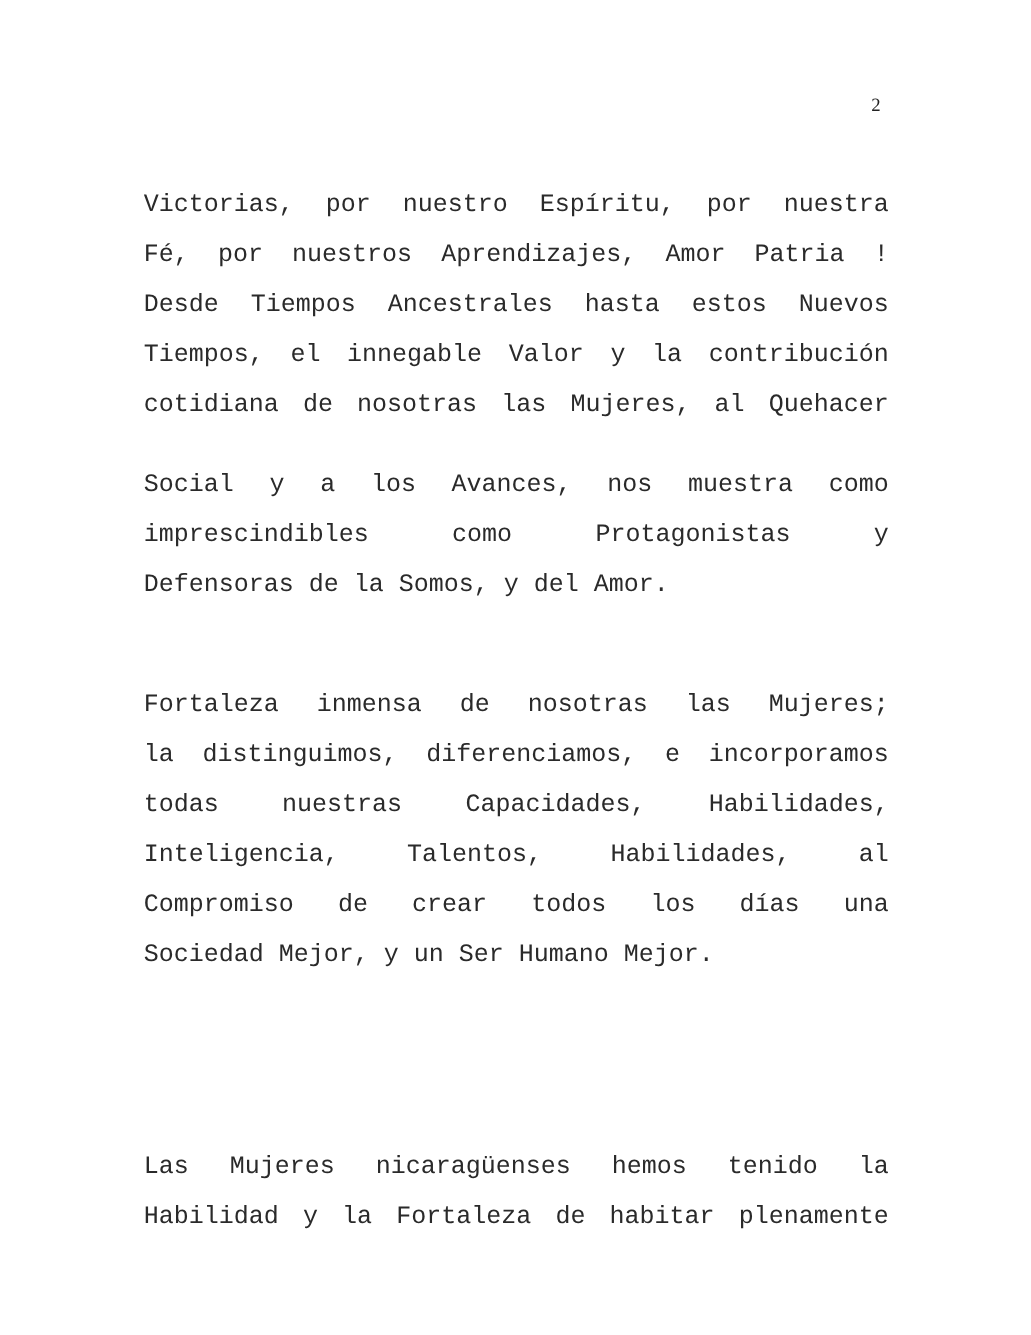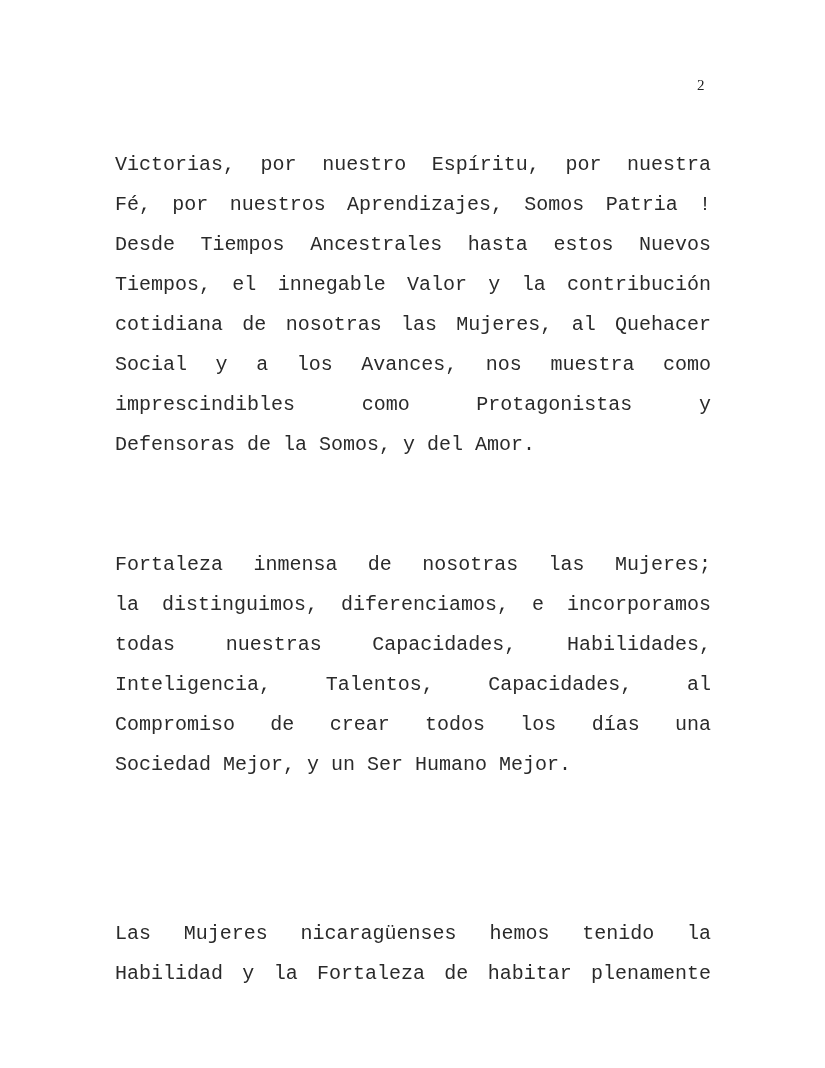--- a/index.html
+++ b/index.html
@@ -43,34 +43,34 @@
     #p2 { top: 545px; }
     #p3 { top: 866px; }
   </style>
 </head>
 <body>
 
 <div class="page-number">2</div>
 
 <div id="p1" class="paragraph">
   <div class="line" style="white-space: normal; overflow: hidden;">Victorias, por nuestro Espíritu, por nuestra</div>
-  <div class="line" style="white-space: normal; overflow: hidden;">Fé, por nuestros Aprendizajes, Somos Patria !</div>
+  <div class="line" style="white-space: normal; overflow: hidden;">Fé, por nuestros Aprendizajes, Amor Patria !</div>
   <div class="line" style="white-space: normal; overflow: hidden;">Desde Tiempos Ancestrales hasta estos Nuevos</div>
   <div class="line" style="white-space: normal; overflow: hidden;">Tiempos, el innegable Valor y la contribución</div>
   <div class="line" style="white-space: normal; overflow: hidden;">cotidiana de nosotras las Mujeres, al Quehacer</div>
-  <div class="line" style="white-space: normal; overflow: hidden;">Social y a los Avances, nos muestra como</div>
+  <div class="line" style="white-space: normal; overflow: hidden; margin-top: 24px;">Social y a los Avances, nos muestra como</div>
   <div class="line" style="white-space: normal; overflow: hidden;">imprescindibles como Protagonistas y</div>
   <div class="line last" style="white-space: normal; overflow: hidden;">Defensoras de la Somos, y del Amor.</div>
 </div>
 
 <div id="p2" class="paragraph">
   <div class="line" style="white-space: normal; overflow: hidden;">Fortaleza inmensa de nosotras las Mujeres;</div>
   <div class="line" style="white-space: normal; overflow: hidden;">la distinguimos, diferenciamos, e incorporamos</div>
   <div class="line" style="white-space: normal; overflow: hidden;">todas nuestras Capacidades, Habilidades,</div>
-  <div class="line" style="white-space: normal; overflow: hidden;">Inteligencia, Talentos, Capacidades, al</div>
+  <div class="line" style="white-space: normal; overflow: hidden;">Inteligencia, Talentos, Habilidades, al</div>
   <div class="line" style="white-space: normal; overflow: hidden;">Compromiso de crear todos los días una</div>
   <div class="line last" style="white-space: normal; overflow: hidden;">Sociedad Mejor, y un Ser Humano Mejor.</div>
 </div>
 
 <div id="p3" class="paragraph">
   <div class="line" style="white-space: normal; overflow: hidden; margin-top: 48px;">Las Mujeres nicaragüenses hemos tenido la</div>
   <div class="line" style="white-space: normal; overflow: hidden;">Habilidad y la Fortaleza de habitar plenamente</div>
 </div>
 
 </body></html>

